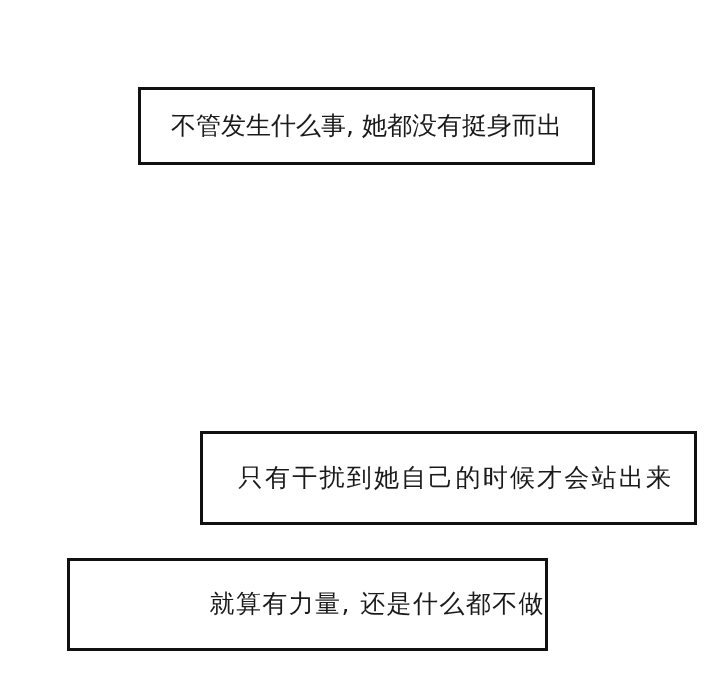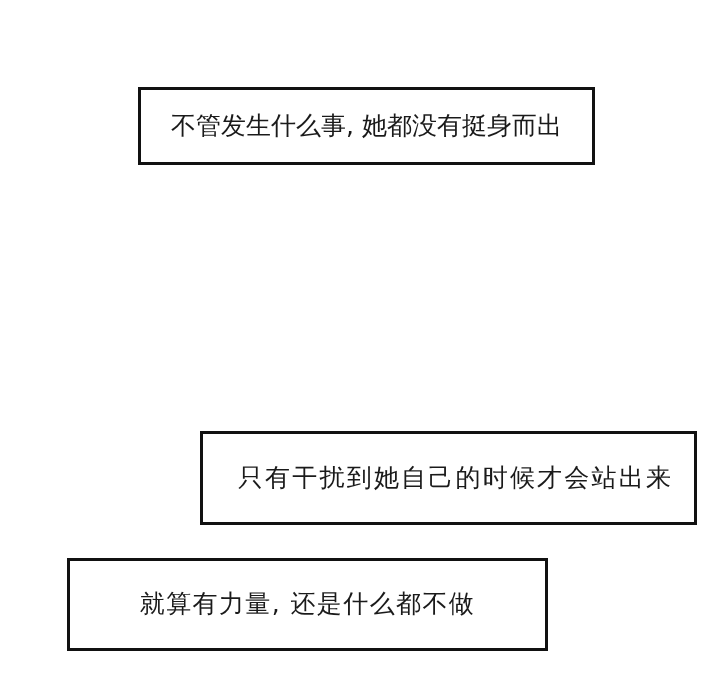--- a/index.html
+++ b/index.html
@@ -61,20 +61,21 @@
     font-size: 25px;
     letter-spacing: 2.2px;
     padding-left: 14px;
   }
   
   #box-3 {
     left: 67px;
     top: 558px;
     width: 481px;
     height: 93px;
+    justify-content: flex-end;
   }
   #box-3 .caption-text {
     font-size: 25px;
     letter-spacing: 1.4px;
   }
 </style>
 </head>
 <body>
 
 <div id="canvas">

